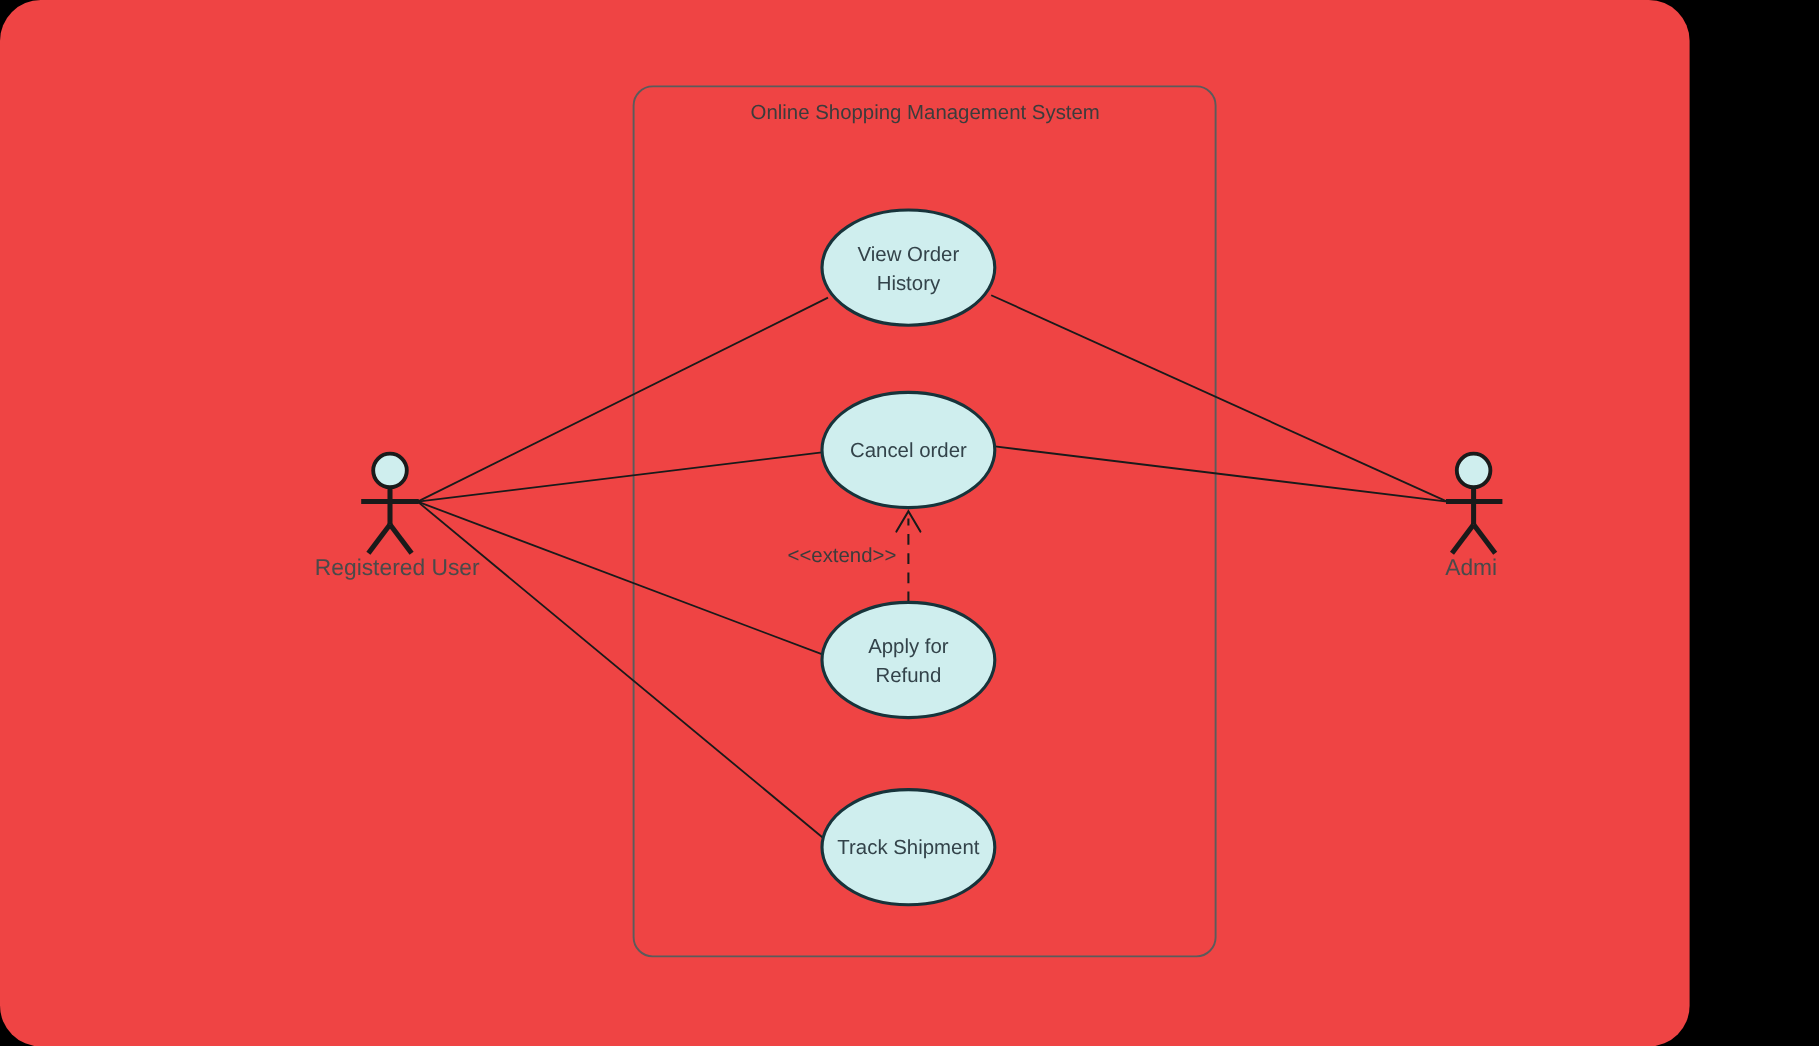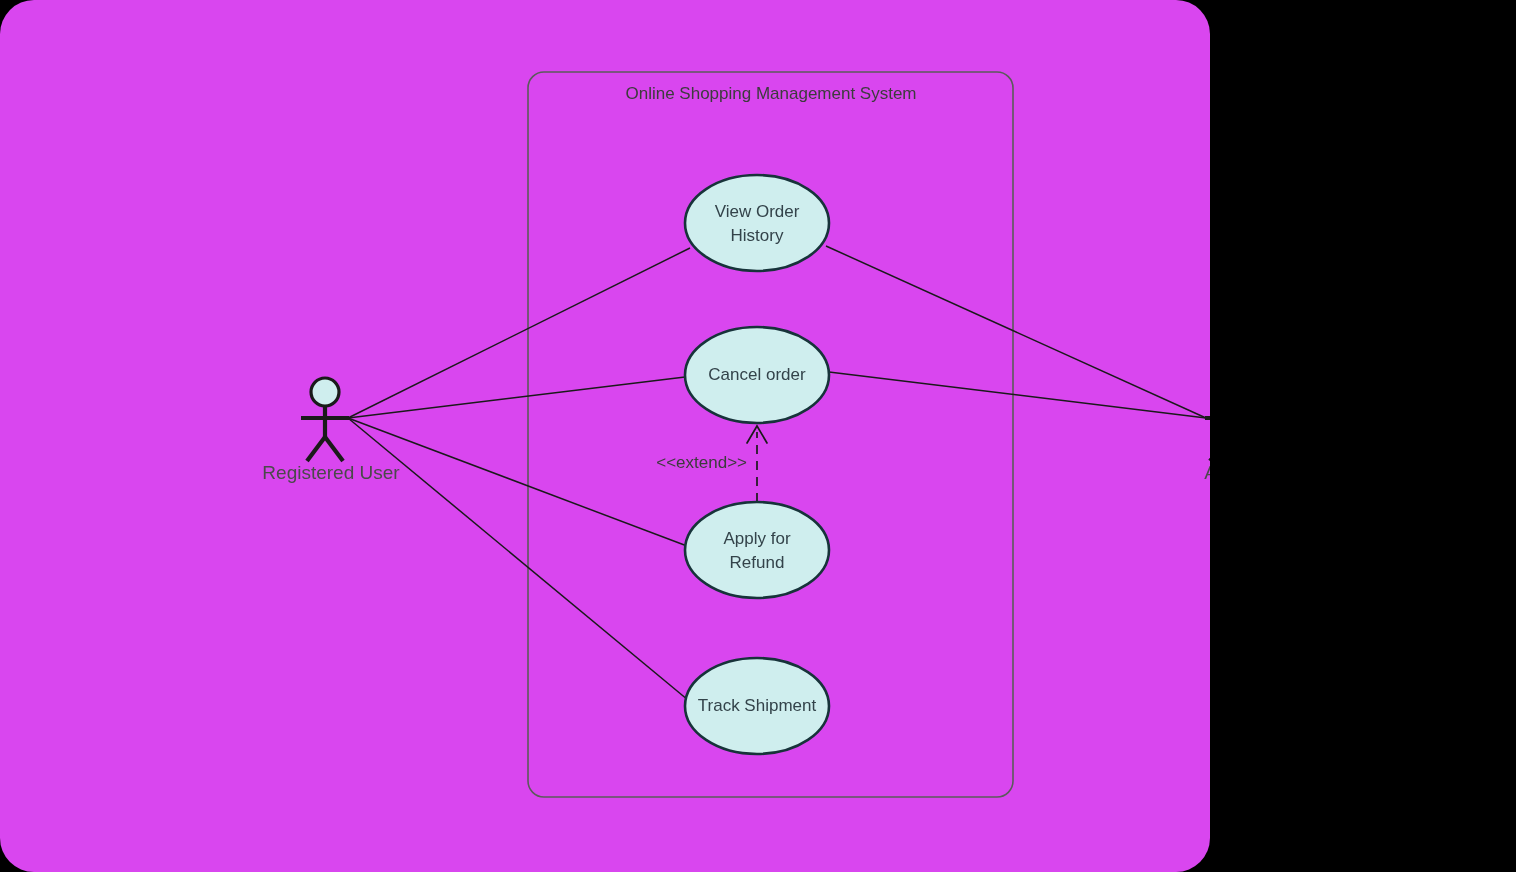--- a/index.html
+++ b/index.html
@@ -2,23 +2,23 @@
 <html><head>
 <meta charset="utf-8">
 <style>
   html, body {
     margin: 0;
     padding: 0;
     background: #000000;
   }
   #canvas {
     position: relative;
-    width: 1210px;
+    width: 1408px;
     height: 872px;
-    background: #d946ef;
+    background: #ef4444;
     border-radius: 34px;
     overflow: hidden;
     font-family: "Liberation Sans", sans-serif;
     text-decoration: underline;
   }
   #diagram-svg {
     position: absolute;
     inset: 0;
     width: 1516px;
     height: 872px;

